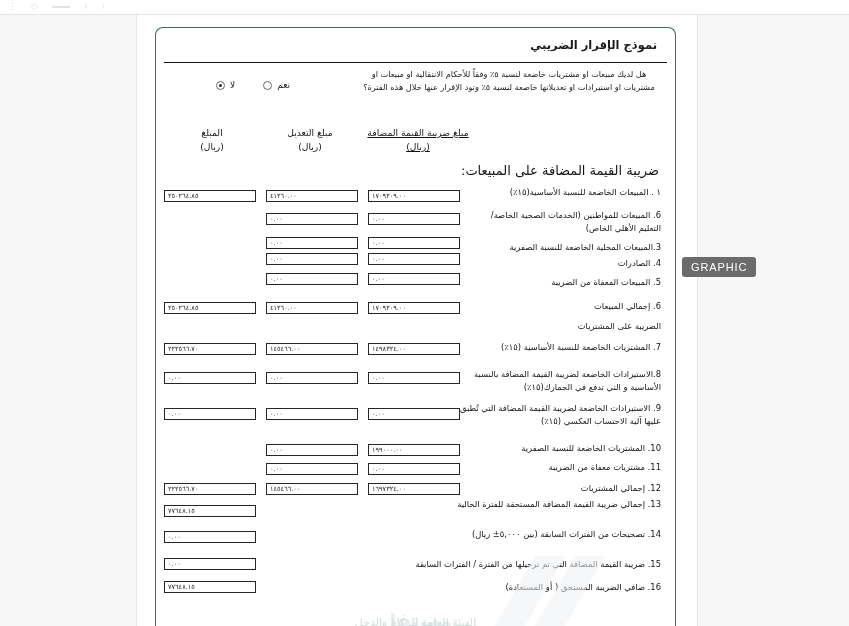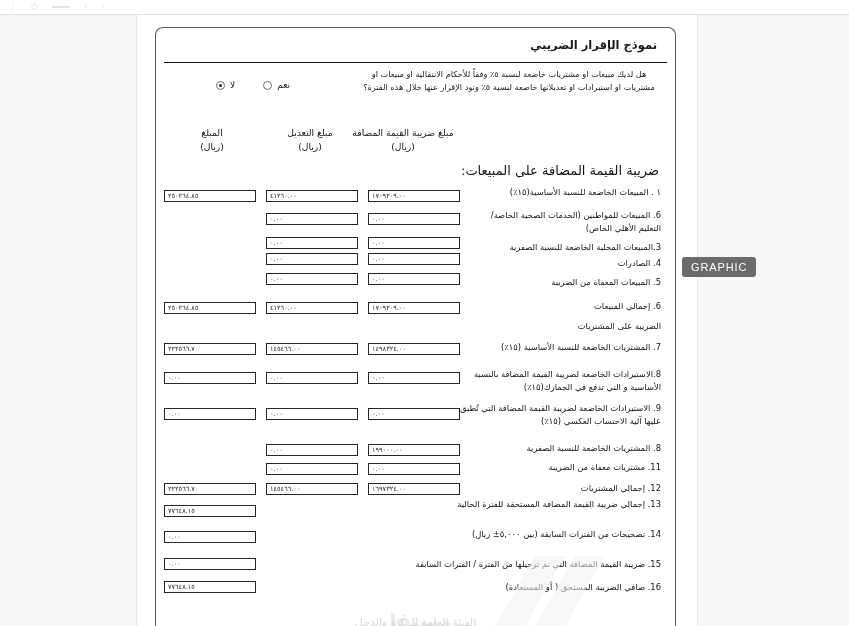--- a/index.html
+++ b/index.html
@@ -184,21 +184,21 @@
   .col-head {
     position: absolute;
     top: 0;
     text-align: center;
     font-size: 9.2px;
     color: #131313;
     line-height: 1.55;
     font-weight: 500;
   }
   .col-head .cur { display: block; }
-  .ch-vat    { right: 15px;   width: 112px; }
+  .ch-vat    { right: 0px;   width: 112px; text-decoration: underline; }
   .ch-adj    { right: 118px; width: 92px;  }
   .ch-amount { right: 216px; width: 92px;  }
 
   
   .section-head {
     position: absolute;
     top: 135px;
     right: 16px;
     font-size: 13px;
     color: #141414;
@@ -398,21 +398,21 @@
               <div class="fld c-adj">٠.٠٠</div>
               <div class="fld c-vat">٠.٠٠</div>
             </div>
             <div class="row" style="top: 228px;">
               <div class="row-label" style="top: -6px; width: 215px;">9.  الاستيرادات الخاضعة لضريبة القيمة المضافة التي تُطبق عليها آلية الاحتساب العكسي (١٥٪)</div>
               <div class="fld c-amount">٠.٠٠</div>
               <div class="fld c-adj">٠.٠٠</div>
               <div class="fld c-vat">٠.٠٠</div>
             </div>
             <div class="row" style="top: 264px;">
-              <div class="row-label" style="top: -2px; width: 210px;">8. المشتريات الخاضعة للنسبة الصفرية</div>
+              <div class="row-label" style="top: -2px; width: 210px;">10. المشتريات الخاضعة للنسبة الصفرية</div>
               <div class="fld c-amount">١٩٩٠٠٠.٠٠</div>
               <div class="fld c-adj">٠.٠٠</div>
             </div>
             <div class="row" style="top: 283px;">
               <div class="row-label" style="top: -2px; width: 210px;">11. مشتريات معفاة من الضريبة</div>
               <div class="fld c-amount">٠.٠٠</div>
               <div class="fld c-adj">٠.٠٠</div>
             </div>
             <div class="row" style="top: 303px;">
               <div class="row-label" style="top: -1px; width: 210px;">12.  إجمالي المشتريات</div>

